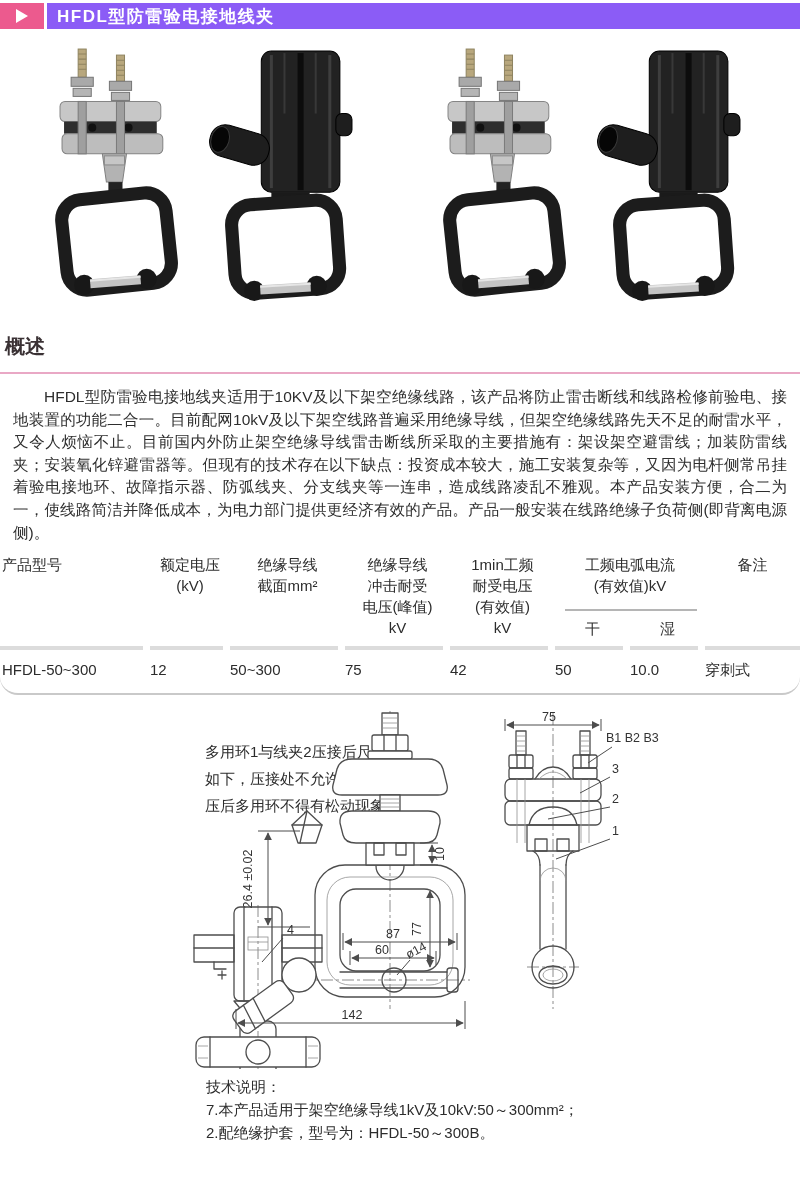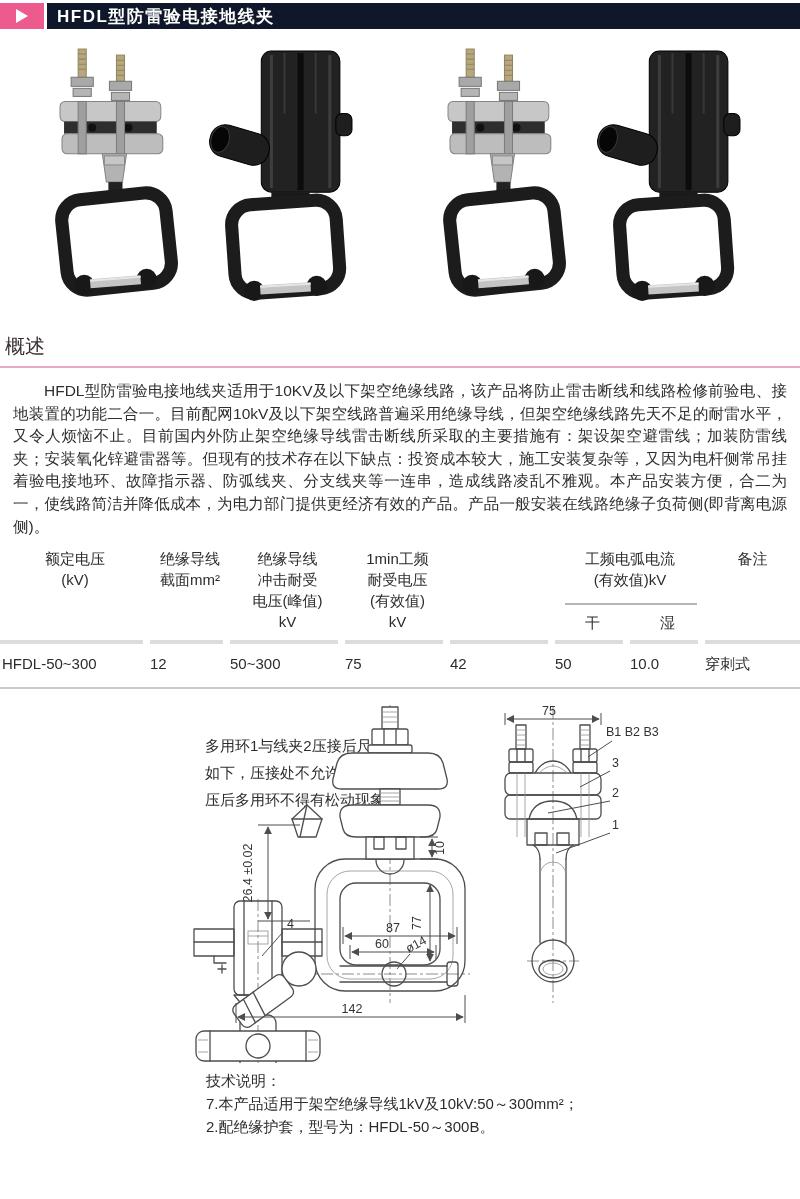--- a/index.html
+++ b/index.html
@@ -6,44 +6,44 @@
   html,body { margin:0; padding:0; }
   body {
     width:800px; height:1199px; overflow:hidden;
     background:#ffffff; color:#333;
     font-family:"Liberation Sans","DejaVu Sans",sans-serif;
   }
   
   .hdr { display:flex; margin-top:3px; height:26px; }
   .hdr-tri { width:44px; background:#ec5a8e; display:flex; align-items:center; justify-content:center; margin-right:3px; }
   .tri { width:0; height:0; border-left:12px solid #fff; border-top:7px solid transparent; border-bottom:7px solid transparent; }
-  .hdr-bar { flex:1; background:#0f172a; color:#fff; font-size:17px; font-weight:bold; display:flex; align-items:center; padding-left:10px; letter-spacing:1.5px; }
+  .hdr-bar { flex:1; background:#8b5cf6; color:#fff; font-size:17px; font-weight:bold; display:flex; align-items:center; padding-left:10px; letter-spacing:1.5px; }
   
   .photos { height:292px; display:flex; justify-content:center; gap:56px; padding-top:14px; }
   .pgroup { display:flex; gap:2px; }
   .photo { width:165px; height:262px; }
   
   .ov { padding:0 5px; }
-  .ov h2 { font-size:20px; font-weight:normal; color:#3a3134; margin:12px 0 6px 0; }
+  .ov h2 { font-size:20px; font-weight:bold; color:#3a3134; margin:12px 0 12px 0; }
   .ov .rule { border-bottom:2px solid #e9a8c5; margin:0 -5px 12px -5px; }
   .ov p { font-size:15.5px; line-height:22.6px; text-align:justify; text-indent:2em; margin:8px; color:#2e2e2e; }
   
   .specs-bar { margin-top:62px; background:#f0a3c3; height:31px; display:flex; align-items:center; padding-left:9px; font-size:17px; font-weight:bold; color:#3a3134; letter-spacing:1px; }
   .tbl { margin-top:8px; font-size:15px; color:#2c2c2c; }
   .cols { display:grid; grid-template-columns:150px 80px 115px 105px 105px 75px 75px 1fr; }
   .hcell { text-align:center; line-height:21px; padding-top:2px; }
   .hcell.left { text-align:left; padding-left:2px; }
   .arc { grid-column:6 / span 2; text-align:center; line-height:21px; padding-top:2px; }
   .arc .ul { border-bottom:2px solid #b5b5b5; margin:13px 8px 0 10px; }
   .arc .subs { display:flex; margin-top:7px; }
   .arc .subs span { flex:1; text-align:center; }
   .segrow { margin-top:7px; }
   .segrow i { display:block; height:4px; background:#dcdcdc; margin-right:7px; }
   .segrow i:last-child { margin-right:0; }
-  .drow { padding:11px 6px 13px 0; border-bottom:2px solid #c9c9c9; }
+  .drow { padding:11px 6px 13px 0; border-bottom:2px solid #c9c9c9;border-radius:18px; }
   .dcell { text-align:left; }
   .dcell.left { text-align:left; padding-left:2px; }
   
   .draw { margin-top:14px; }
   .ln  { fill:none; stroke:#4d4d4d; stroke-width:1.3; stroke-linejoin:round; stroke-linecap:round; }
   .fw  { fill:#ffffff; stroke:#4d4d4d; stroke-width:1.3; stroke-linejoin:round; }
   .thin{ fill:none; stroke:#909090; stroke-width:.8; }
   .cl  { fill:none; stroke:#6f6f6f; stroke-width:.8; stroke-dasharray:12 3 3 3; }
   .dim { fill:none; stroke:#4d4d4d; stroke-width:1; }
   text.dtx { font-family:"Liberation Sans","DejaVu Sans",sans-serif; font-size:12.5px; fill:#333; }
@@ -141,20 +141,21 @@
 
   <div class="ov">
     <h2>概述</h2>
     <div class="rule"></div>
     <p>HFDL型防雷验电接地线夹适用于10KV及以下架空绝缘线路，该产品将防止雷击断线和线路检修前验电、接地装置的功能二合一。目前配网10kV及以下架空线路普遍采用绝缘导线，但架空绝缘线路先天不足的耐雷水平，又令人烦恼不止。目前国内外防止架空绝缘导线雷击断线所采取的主要措施有：架设架空避雷线；加装防雷线夹；安装氧化锌避雷器等。但现有的技术存在以下缺点：投资成本较大，施工安装复杂等，又因为电杆侧常吊挂着验电接地环、故障指示器、防弧线夹、分支线夹等一连串，造成线路凌乱不雅观。本产品安装方便，合二为一，使线路简洁并降低成本，为电力部门提供更经济有效的产品。产品一般安装在线路绝缘子负荷侧(即背离电源侧)。</p>
   </div>
 
 
   <div class="tbl">
     <div class="cols">
+      <div class="hcell left">产品型号</div>
       <div class="hcell">
         <div>额定电压</div>
         <div>(kV)</div>
       </div>
       <div class="hcell">
         <div>绝缘导线</div>
         <div>截面mm²</div>
       </div>
       <div class="hcell">
         <div>绝缘导线</div>

